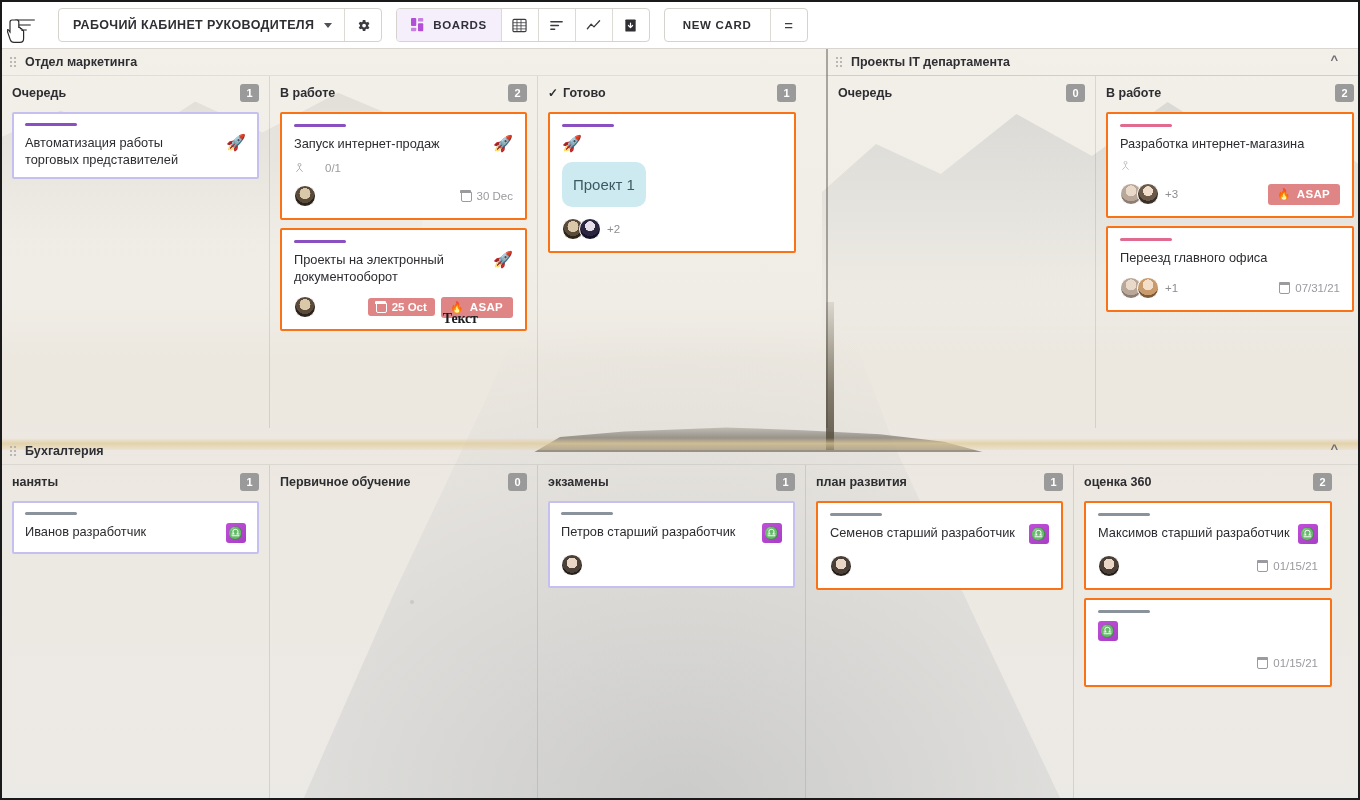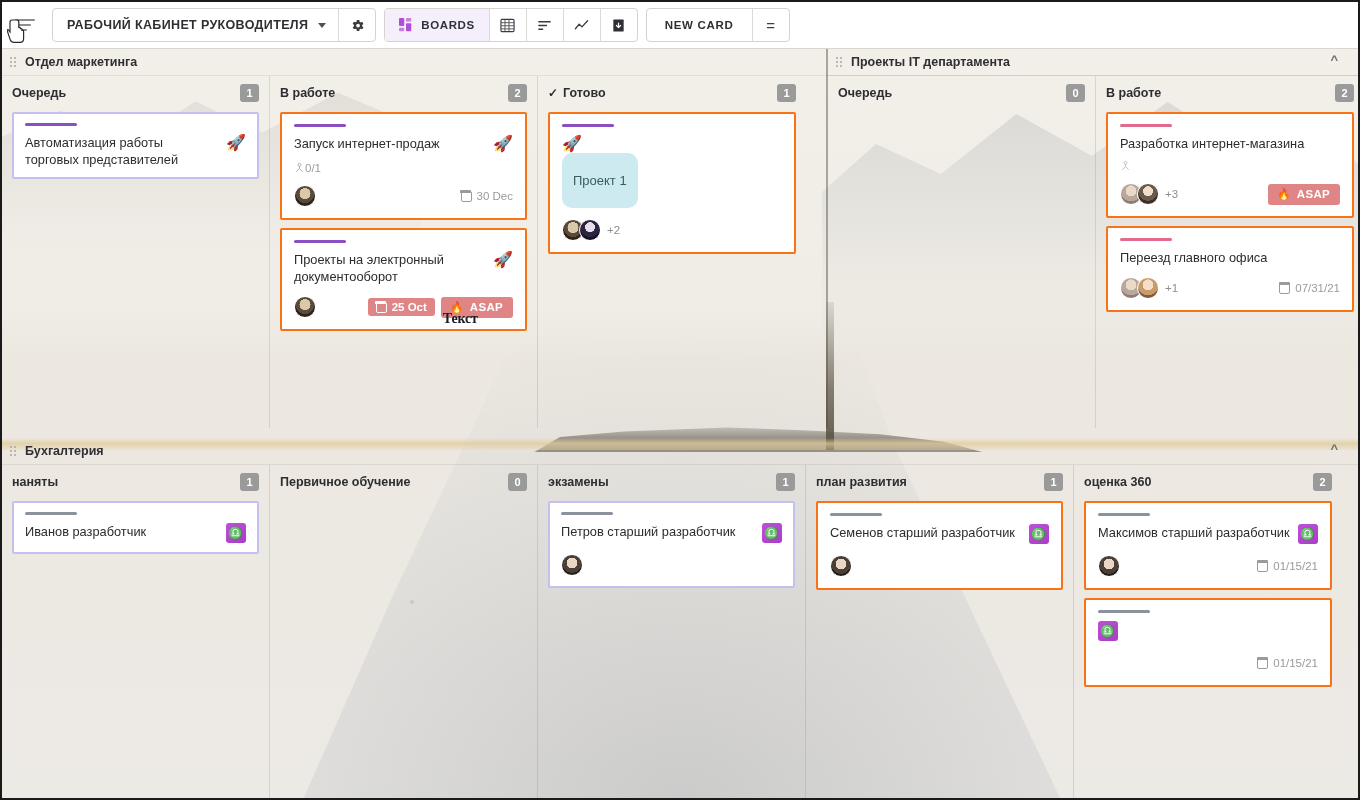--- a/index.html
+++ b/index.html
@@ -72,21 +72,21 @@
     background: linear-gradient(180deg, rgba(226,206,160,0.0) 0%, rgba(224,202,152,0.75) 45%, rgba(232,216,180,0.35) 100%);
     z-index: 0;
   }
 
   
   .toolbar {
     position: relative; z-index: 5;
     height: 47px;
     background: #ffffff;
     display: flex; align-items: center;
-    gap: 0;
+    gap: 6px;
     padding-left: 4px;
     border-bottom: 1px solid #d9d6d1;
   }
   .hamburger-wrap {
     position: relative;
     width: 38px; height: 38px;
     display: flex; align-items: center; justify-content: center;
     cursor: pointer;
   }
   .hamburger { width: 20px; }
@@ -235,30 +235,31 @@
 
   .hr-badge {
     width: 20px; height: 20px; flex: 0 0 20px;
     background: linear-gradient(145deg,#c04fd8,#a83ec6);
     border-radius: 3px;
     display: flex; align-items: center; justify-content: center;
     color: #fff; font-size: 12px; line-height: 1;
   }
 
   .subtask {
-    display: flex; align-items: center; gap: 0;
+    display: flex; align-items: center; gap: 20px;
     margin-top: 9px;
     font-size: 11.5px; color: #9b9b9f;
   }
 
   .tag {
     display: inline-block;
     background: #cdeaf0; color: #3b5a63;
     border-radius: 10px;
-    font-size: 13px; padding: 20px 11px;
+    font-size: 15px; padding: 14px 11px;
+    margin-top: 9px;
   }
 
   .card-foot {
     display: flex; align-items: center; justify-content: space-between;
     margin-top: 10px; min-height: 24px;
   }
   .avatars { display: flex; align-items: center; }
   .av {
     width: 22px; height: 22px; border-radius: 50%;
     border: 1.5px solid #fff; background: #9a9a9a;

